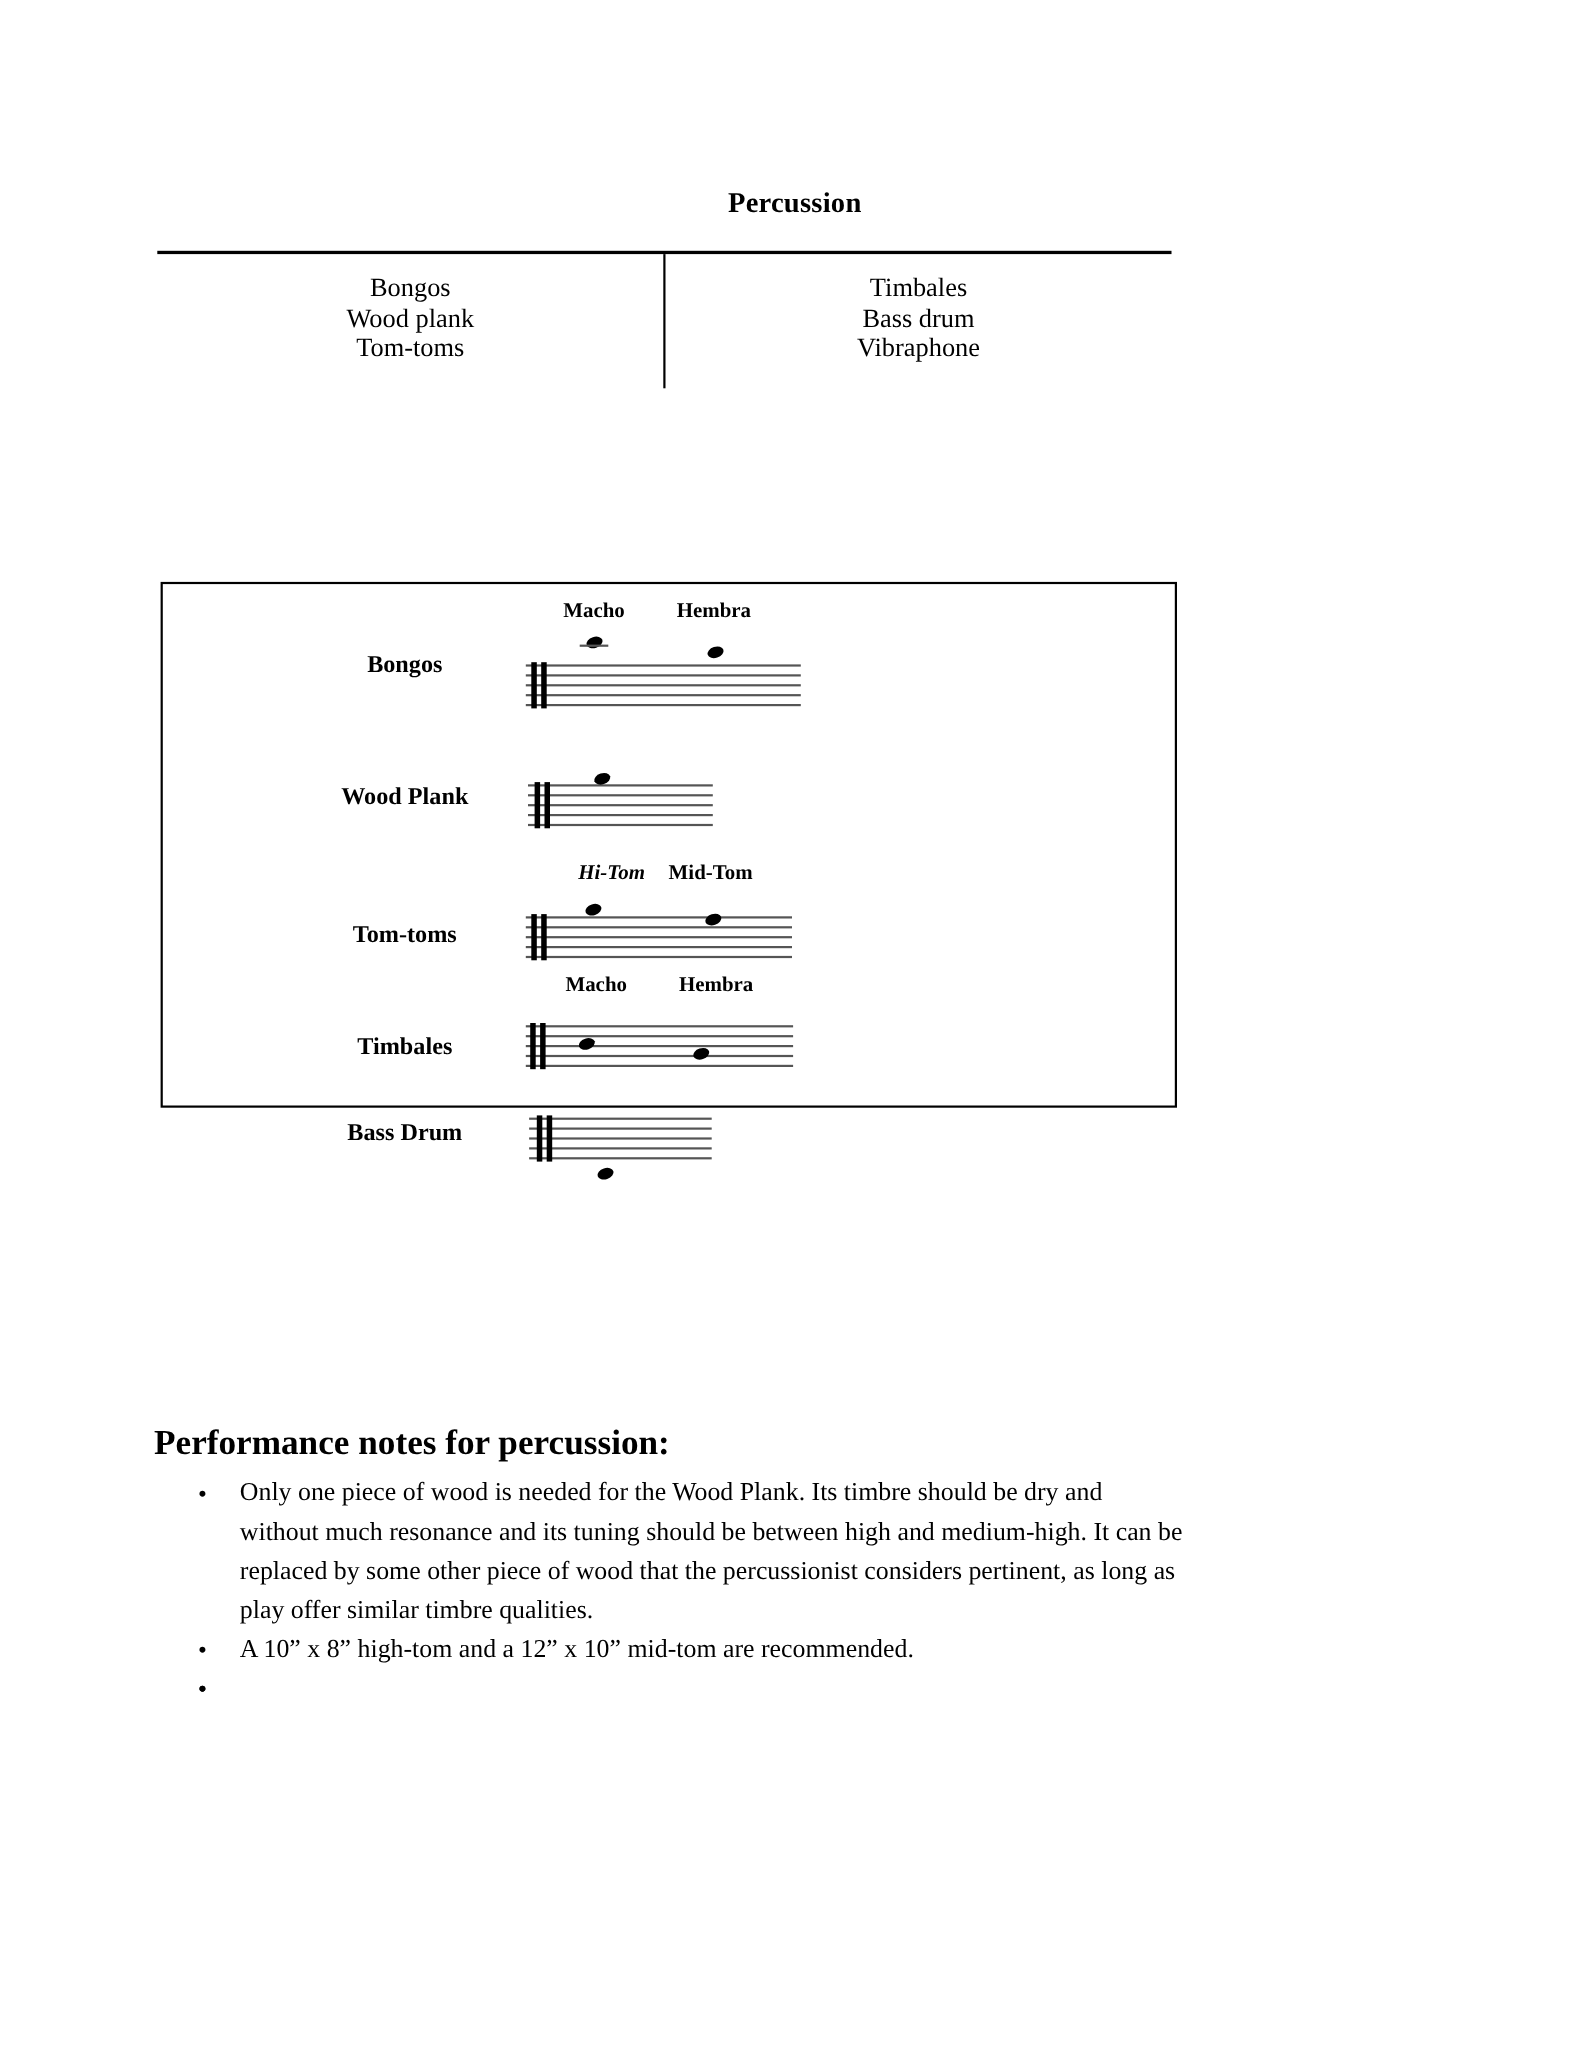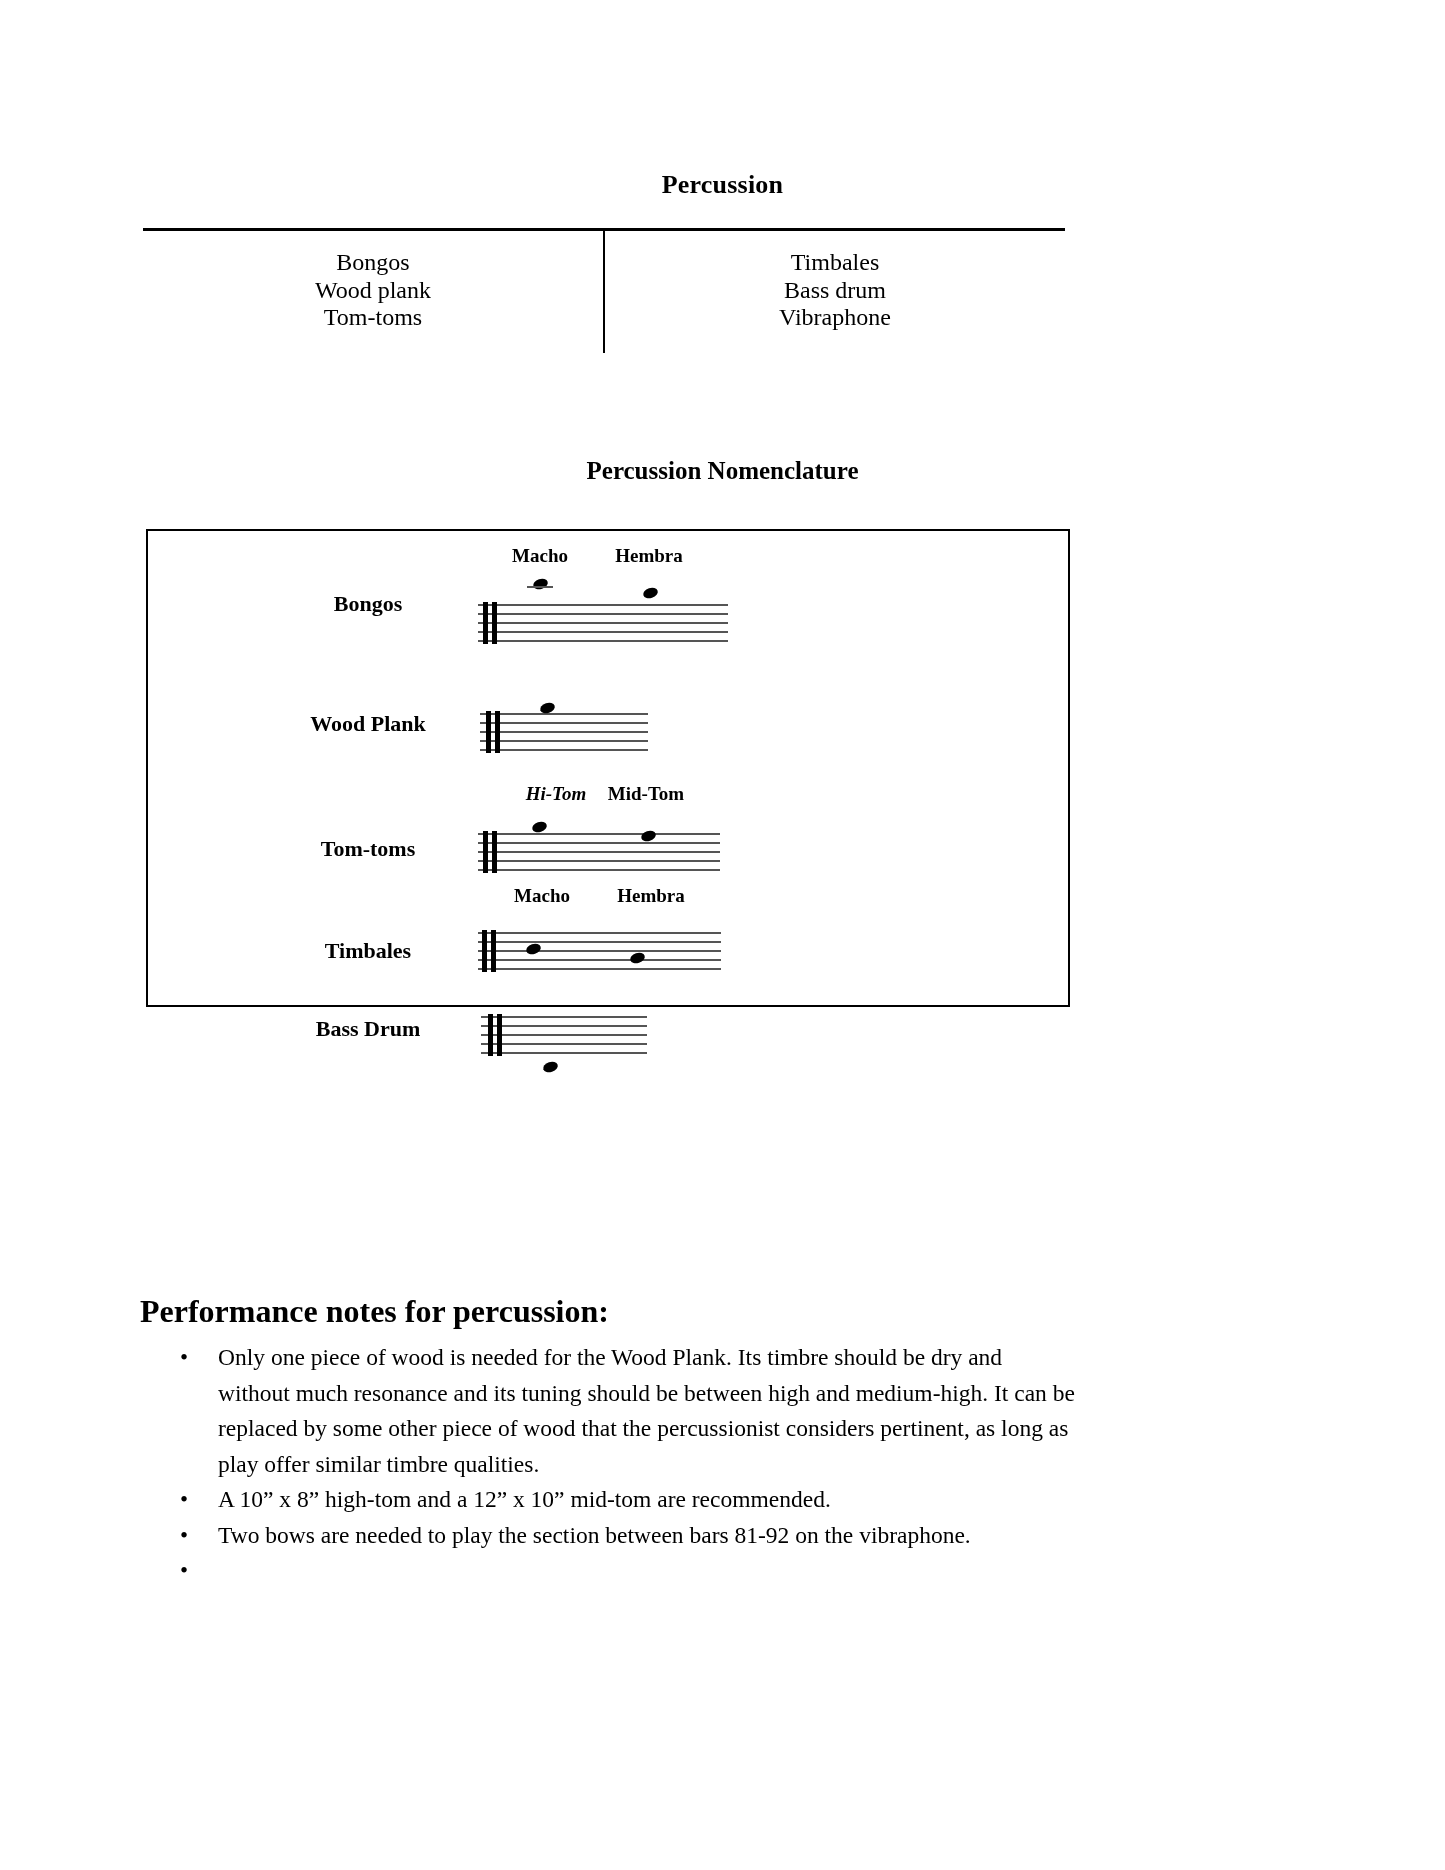--- a/index.html
+++ b/index.html
@@ -208,21 +208,20 @@
         <span class="row">Tom-toms</span>
       </div>
       <div class="inst-col right">
         <span class="row">Timbales</span>
         <span class="row">Bass drum</span>
         <span class="row">Vibraphone</span>
       </div>
     </div>
   </div>
 
-  <div class="nomen-heading">Percussion Nomenclature</div>
 
   <div class="notation-box">
 
     <div class="staff-row" style="top:0px;">
       <div class="staff-label" style="top:60px;">Bongos</div>
 
       <div class="note-label" style="left:392px; top:14px;">Macho</div>
       <div class="note-label" style="left:501px; top:14px;">Hembra</div>
 
       <div class="staff" style="left:330px; top:73px; width:250px;">
@@ -325,20 +324,19 @@
     <li>
       <span class="bullet">•</span>
       <span>Only one piece of wood is needed for the Wood Plank. Its timbre should be dry and without much resonance and its tuning should be between high and medium-high. It can be replaced by some other piece of wood that the percussionist considers pertinent, as long as play offer similar timbre qualities.</span>
     </li>
     <li>
       <span class="bullet">•</span>
       <span>A 10” x 8” high-tom and a 12” x 10” mid-tom are recommended.</span>
     </li>
     <li>
       <span class="bullet">•</span>
-      <span>Two bows are needed to play the section between bars 81-92 on the vibraphone.</span>
     </li>
     <li>
       <span class="bullet">•</span>
     </li>
   </ul>
 
 </div>
 
 </body></html>

